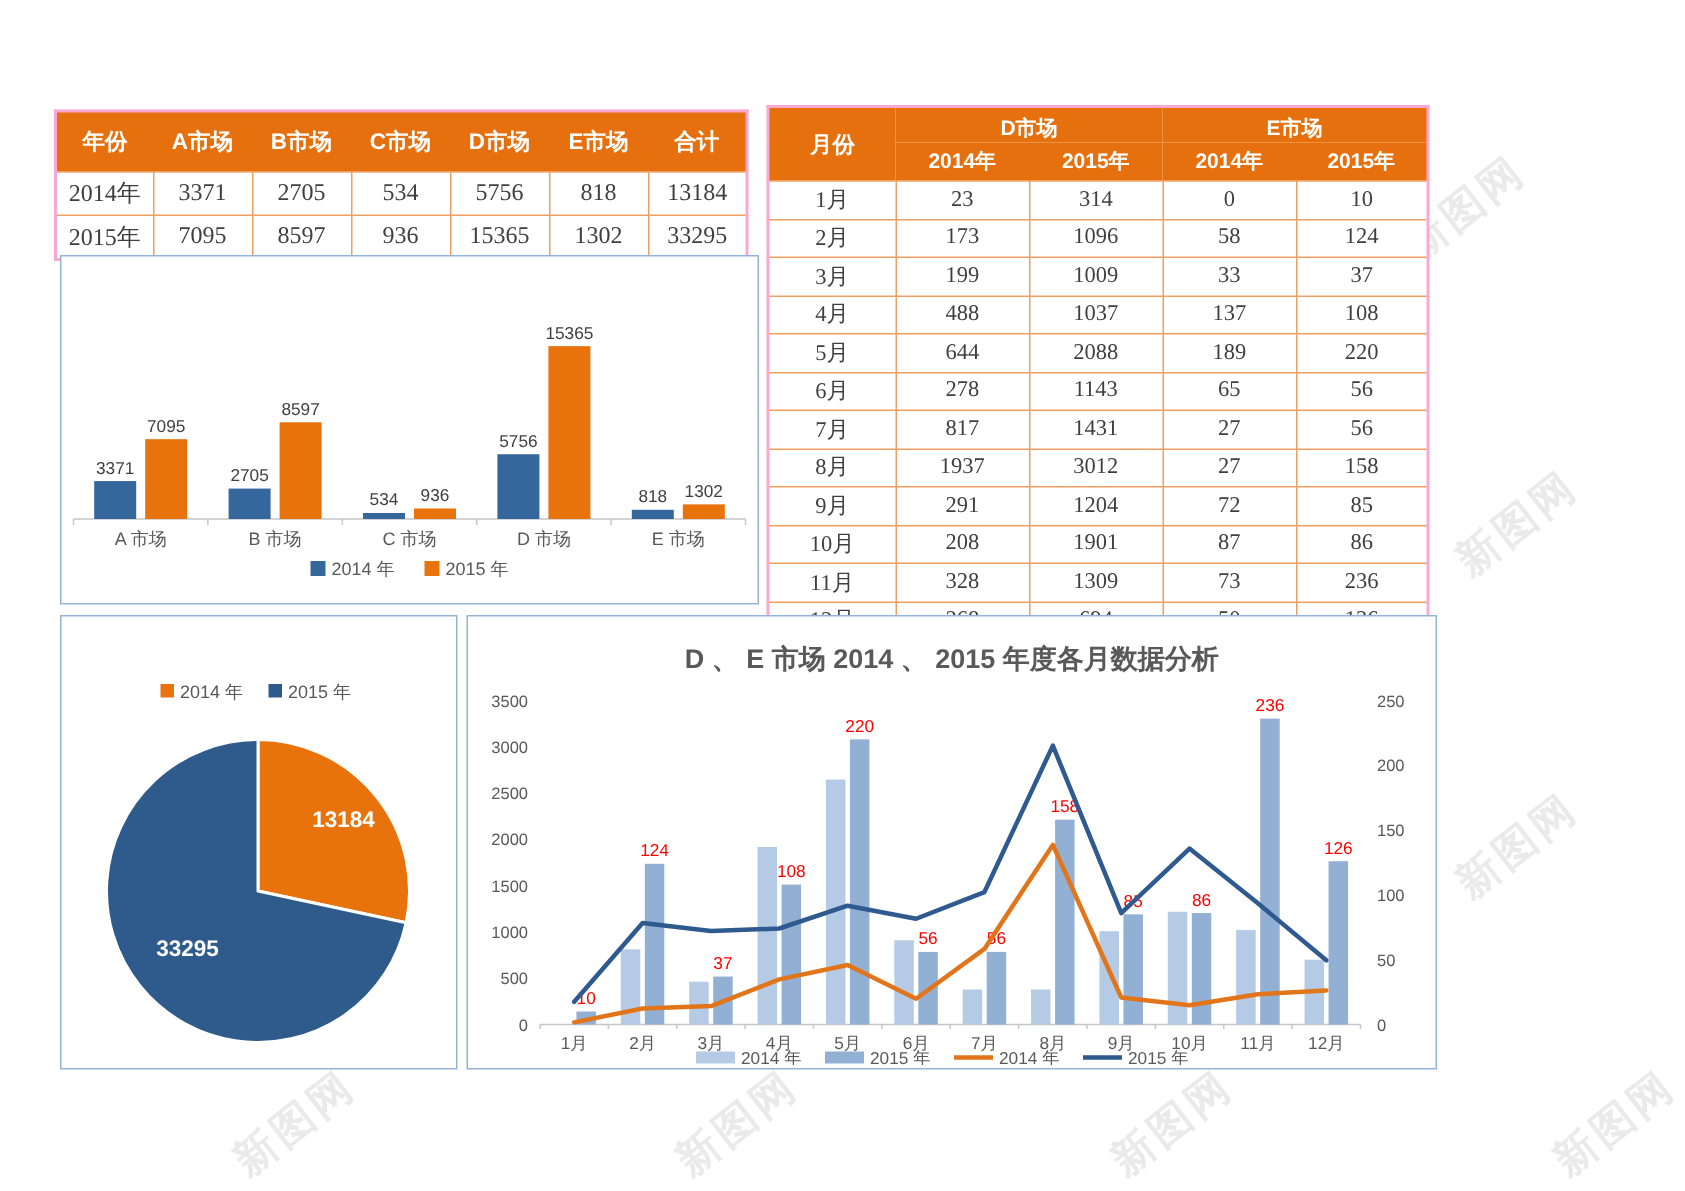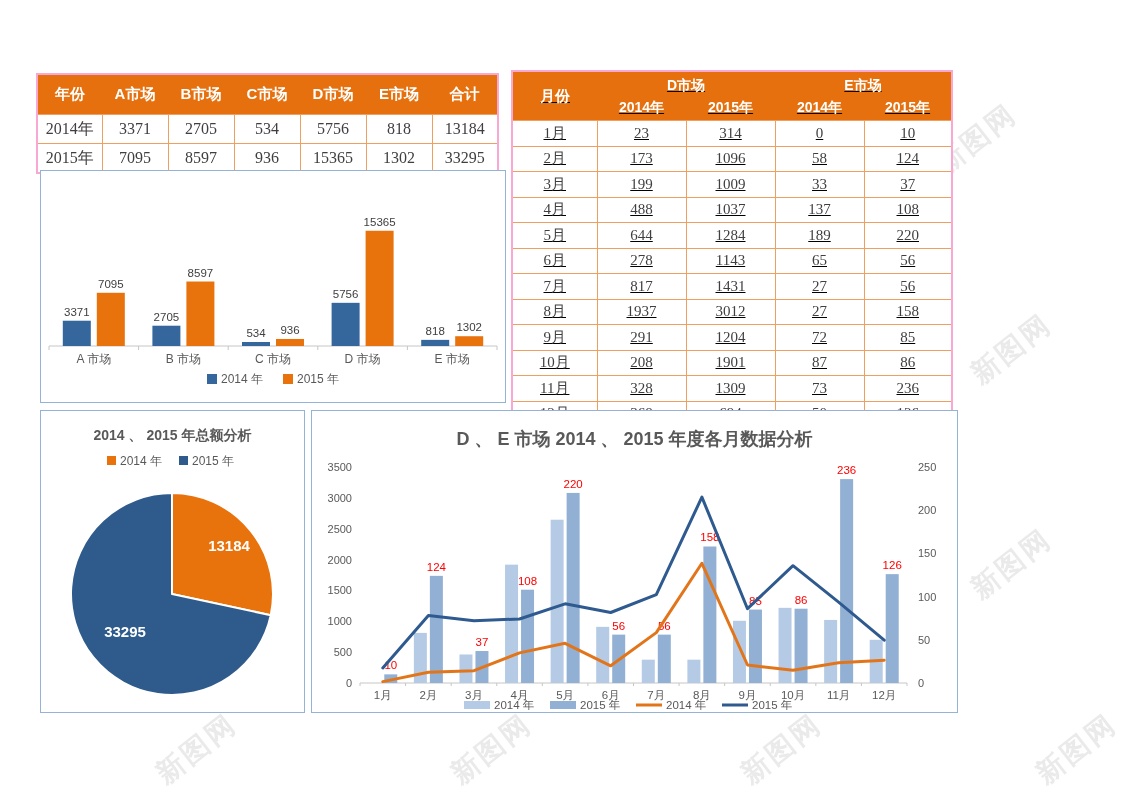--- a/index.html
+++ b/index.html
@@ -87,21 +87,21 @@
             <td>8597</td>
             <td>936</td>
             <td>15365</td>
             <td>1302</td>
             <td>33295</td>
           </tr>
         </tbody>
       </table>
   </div>
 
-  <div class="abs" style="left:511px;top:70px;text-decoration:underline;">
+  <div class="abs" style="left:511px;top:70px;">
     <table id="right-table" class="dtable">
         <colgroup>
           <col style="width:85px">
           <col style="width:89px">
           <col style="width:89px">
           <col style="width:89px">
           <col style="width:88px">
         </colgroup>
         <thead>
           <tr class="gh">
@@ -141,21 +141,21 @@
           <tr>
             <td>4月</td>
             <td>488</td>
             <td>1037</td>
             <td>137</td>
             <td>108</td>
           </tr>
           <tr>
             <td>5月</td>
             <td>644</td>
-            <td>1284</td>
+            <td>2088</td>
             <td>189</td>
             <td>220</td>
           </tr>
           <tr>
             <td>6月</td>
             <td>278</td>
             <td>1143</td>
             <td>65</td>
             <td>56</td>
           </tr>
@@ -240,21 +240,20 @@
         <text x="428.2" y="160.235" text-anchor="middle" font-size="11.5" fill="#404040">1302</text>
         <text x="411.2" y="192" text-anchor="middle" font-size="12" fill="#595959">E 市场</text>
         <rect x="166" y="203" width="10" height="10" fill="#35679D"></rect>
         <text x="180" y="212" font-size="12" fill="#595959">2014 年</text>
         <rect x="242" y="203" width="10" height="10" fill="#E8720C"></rect>
         <text x="256" y="212" font-size="12" fill="#595959">2015 年</text>
       </svg>
   </div>
 
   <div id="pie-box" class="abs chart-box" style="left:40px;top:410px;width:263px;height:301px;">
-    <div class="chart-title" style="top:16px;font-size:14px;">2014 、 2015 年总额分析</div>
     <svg id="pie-svg" width="261" height="299">
         <rect x="66" y="45" width="9" height="9" fill="#E8720C"></rect>
         <text x="79" y="54" font-size="12" fill="#595959">2014 年</text>
         <rect x="138" y="45" width="9" height="9" fill="#2F5B8C"></rect>
         <text x="151" y="54" font-size="12" fill="#595959">2015 年</text>
         <path d="M 131 183 L 131 82 A 101 101 0 0 1 229.75026700399857 204.1986972863662 Z" fill="#E8720C" stroke="#fff" stroke-width="2" stroke-linejoin="round"></path>
         <text x="188" y="140" text-anchor="middle" font-size="15" font-weight="bold" fill="#fff">13184</text>
         <path d="M 131 183 L 229.75026700399857 204.1986972863662 A 101 101 0 1 1 130.99999999999997 82 Z" fill="#2F5B8C" stroke="#fff" stroke-width="2" stroke-linejoin="round"></path>
         <text x="84" y="226" text-anchor="middle" font-size="15" font-weight="bold" fill="#fff">33295</text>
       </svg>

